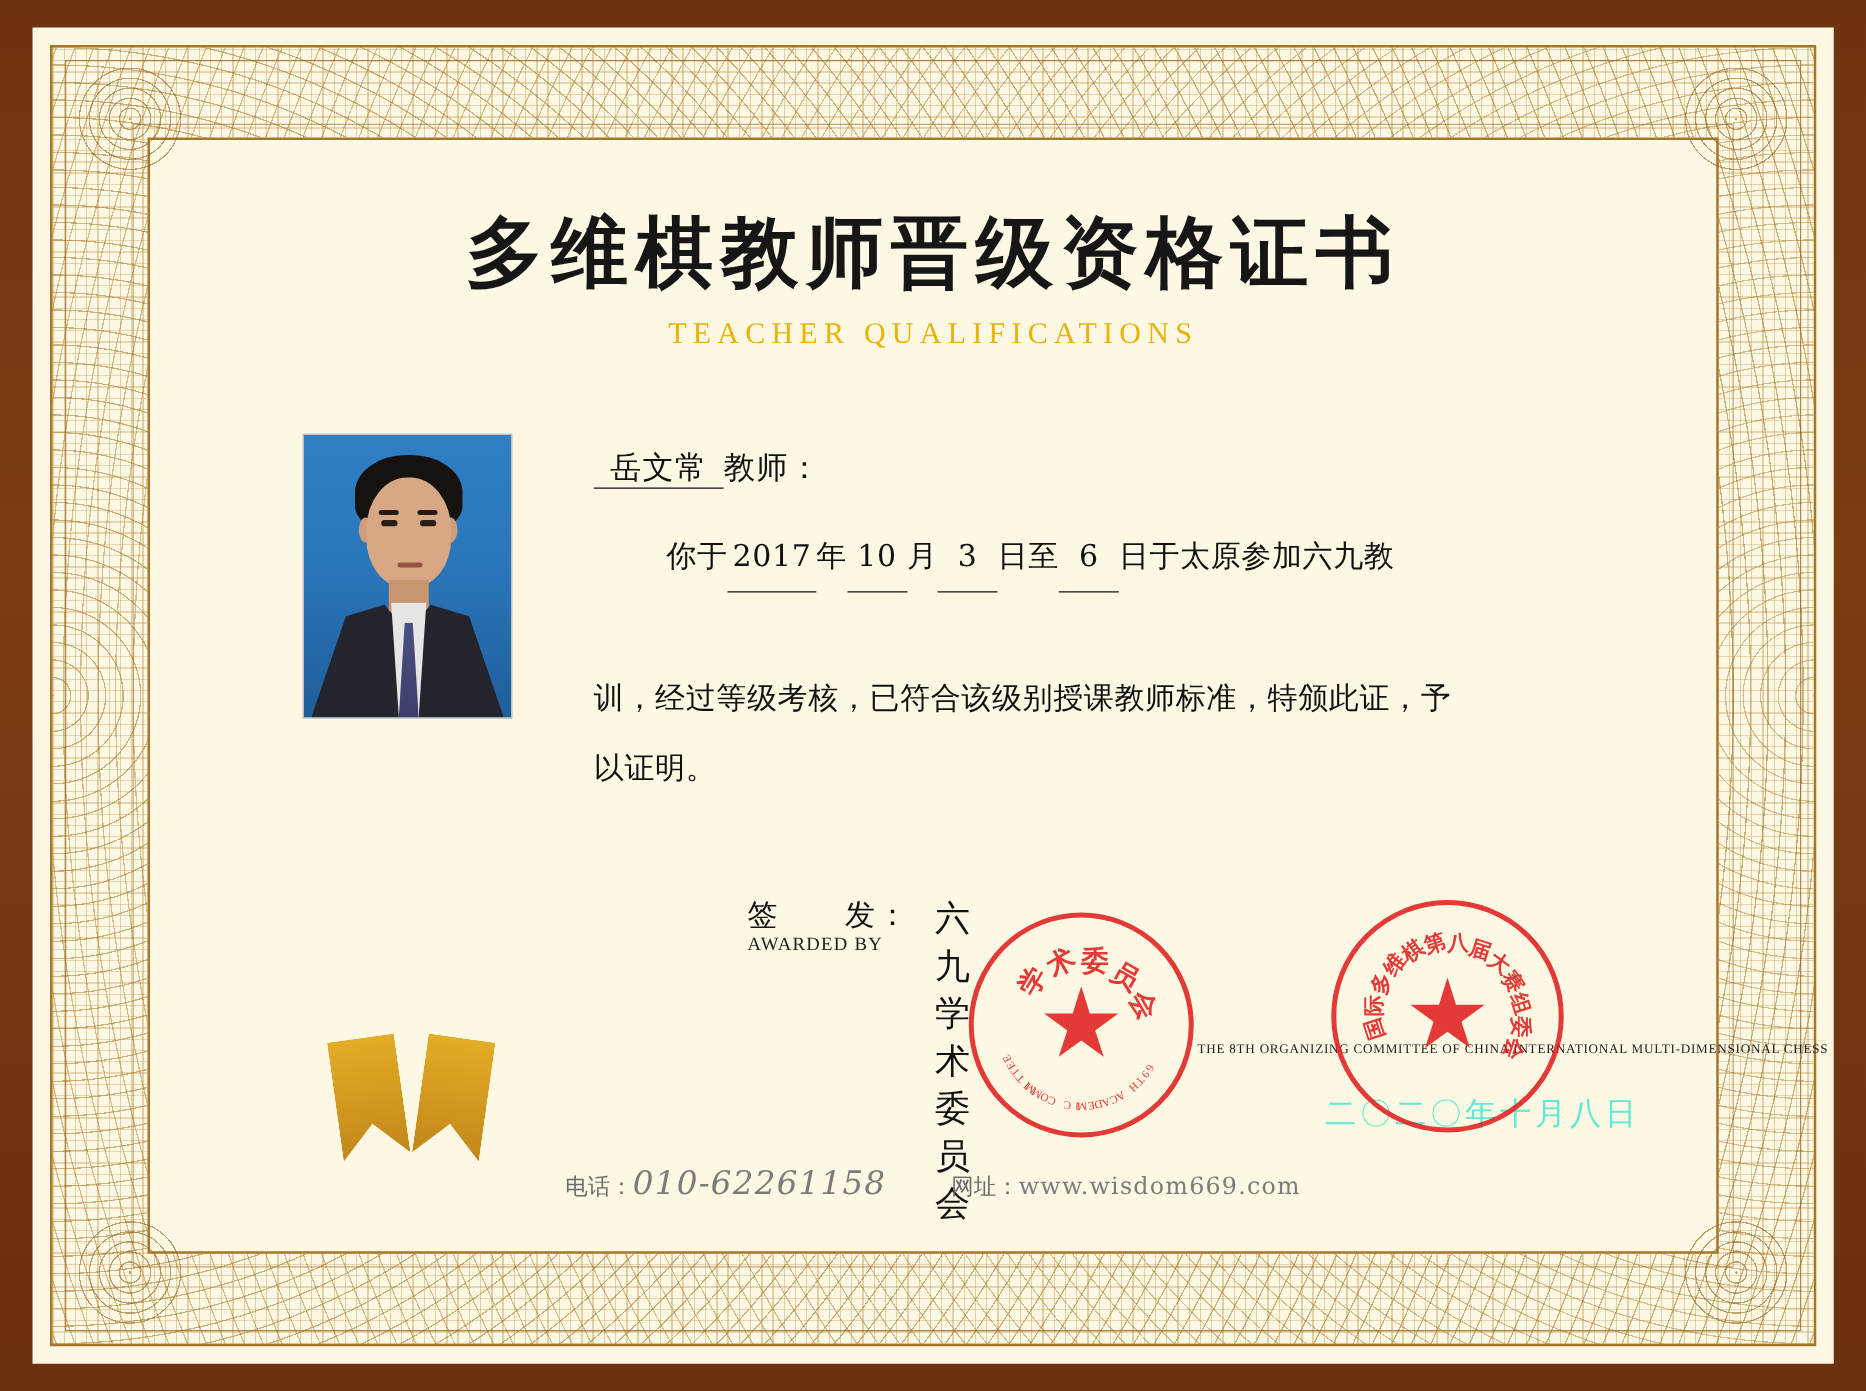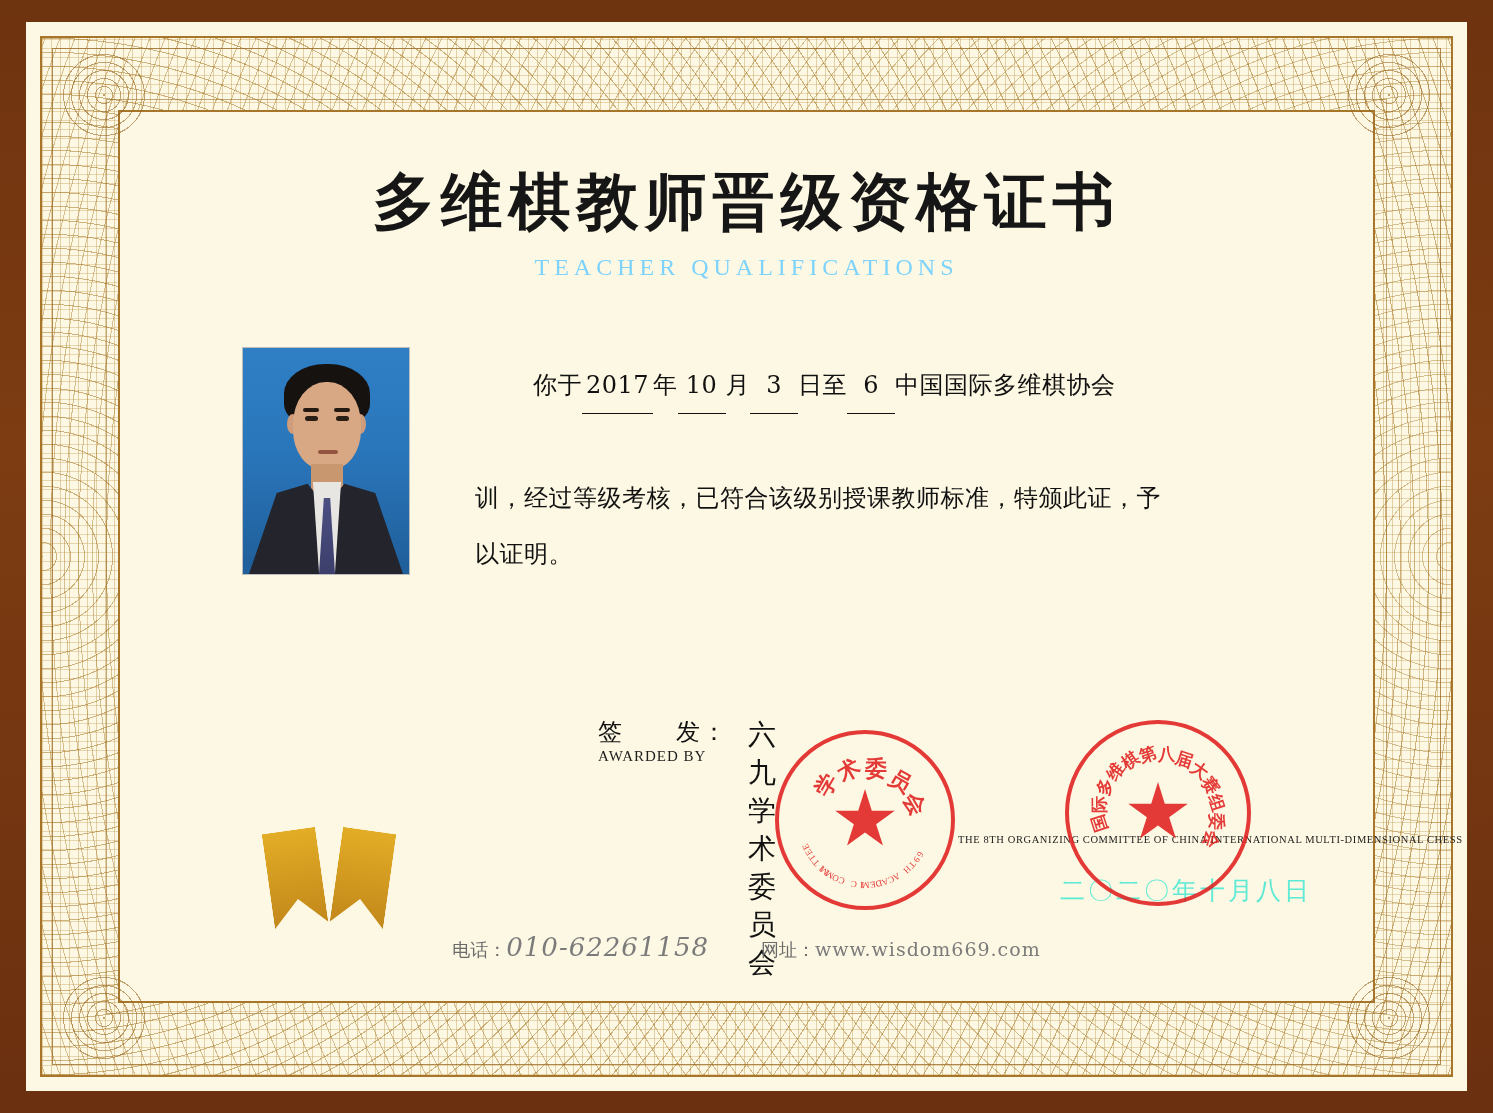--- a/index.html
+++ b/index.html
@@ -94,21 +94,21 @@
     white-space: nowrap;
   }
   .title-en {
     position: absolute;
     left: 0; top: 142px;
     width: 1253px;
     text-align: center;
     font-family: "Liberation Serif", serif;
     font-size: 24px;
     letter-spacing: 5px;
-    color: #7dd3fc;
+    color: #eab308;
   }
 
   .photo {
     position: absolute;
     left: 122px; top: 235px;
     width: 166px; height: 226px;
     background: linear-gradient(180deg, #2f7fc4 0%, #2a76bb 45%, #1f5e99 100%);
     border: 1px solid #bdbdbd;
     overflow: hidden;
   }
@@ -388,22 +388,25 @@
       <div class="eye-l"></div>
       <div class="eye-r"></div>
       <div class="mouth"></div>
       <div class="neck"></div>
       <div class="suit"></div>
       <div class="shirt"></div>
       <div class="tie"></div>
     </div>
 
     <div class="body-text">
+      <div class="salute">
+        <span class="fill">岳文常</span><span>教师：</span>
+      </div>
       <div class="para">
-        <span class="indent"></span><span>你于</span><span class="fill sm">2017</span><span>年</span><span class="fill xs">10</span><span>月</span><span class="fill xs">3</span><span>日至</span><span class="fill xs">6</span><span>中国国际多维棋协会</span><br>
+        <span class="indent"></span><span>你于</span><span class="fill sm">2017</span><span>年</span><span class="fill xs">10</span><span>月</span><span class="fill xs">3</span><span>日至</span><span class="fill xs">6</span><span>日于太原参加六九教</span><br>
         <br>
         <span>训，经过等级考核，已符合该级别授课教师标准，特颁此证，予</span><br>
         <span>以证明。</span>
       </div>
     </div>
 
     <div class="sig-block">
       <div class="sig-row" style="margin-top:16px;">
         <div class="sig-zh">签　　发：</div>
         <div class="sig-en">AWARDED BY</div>

